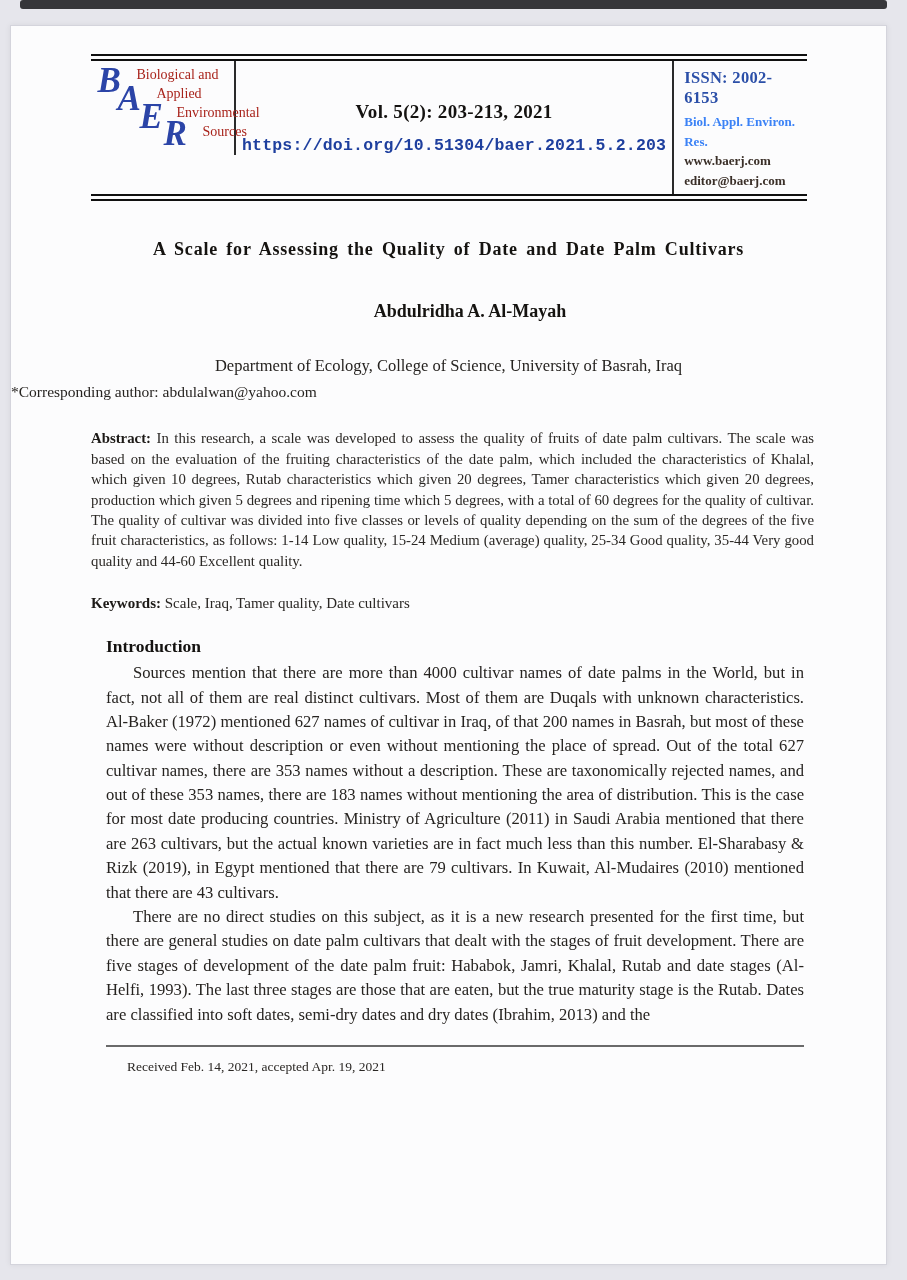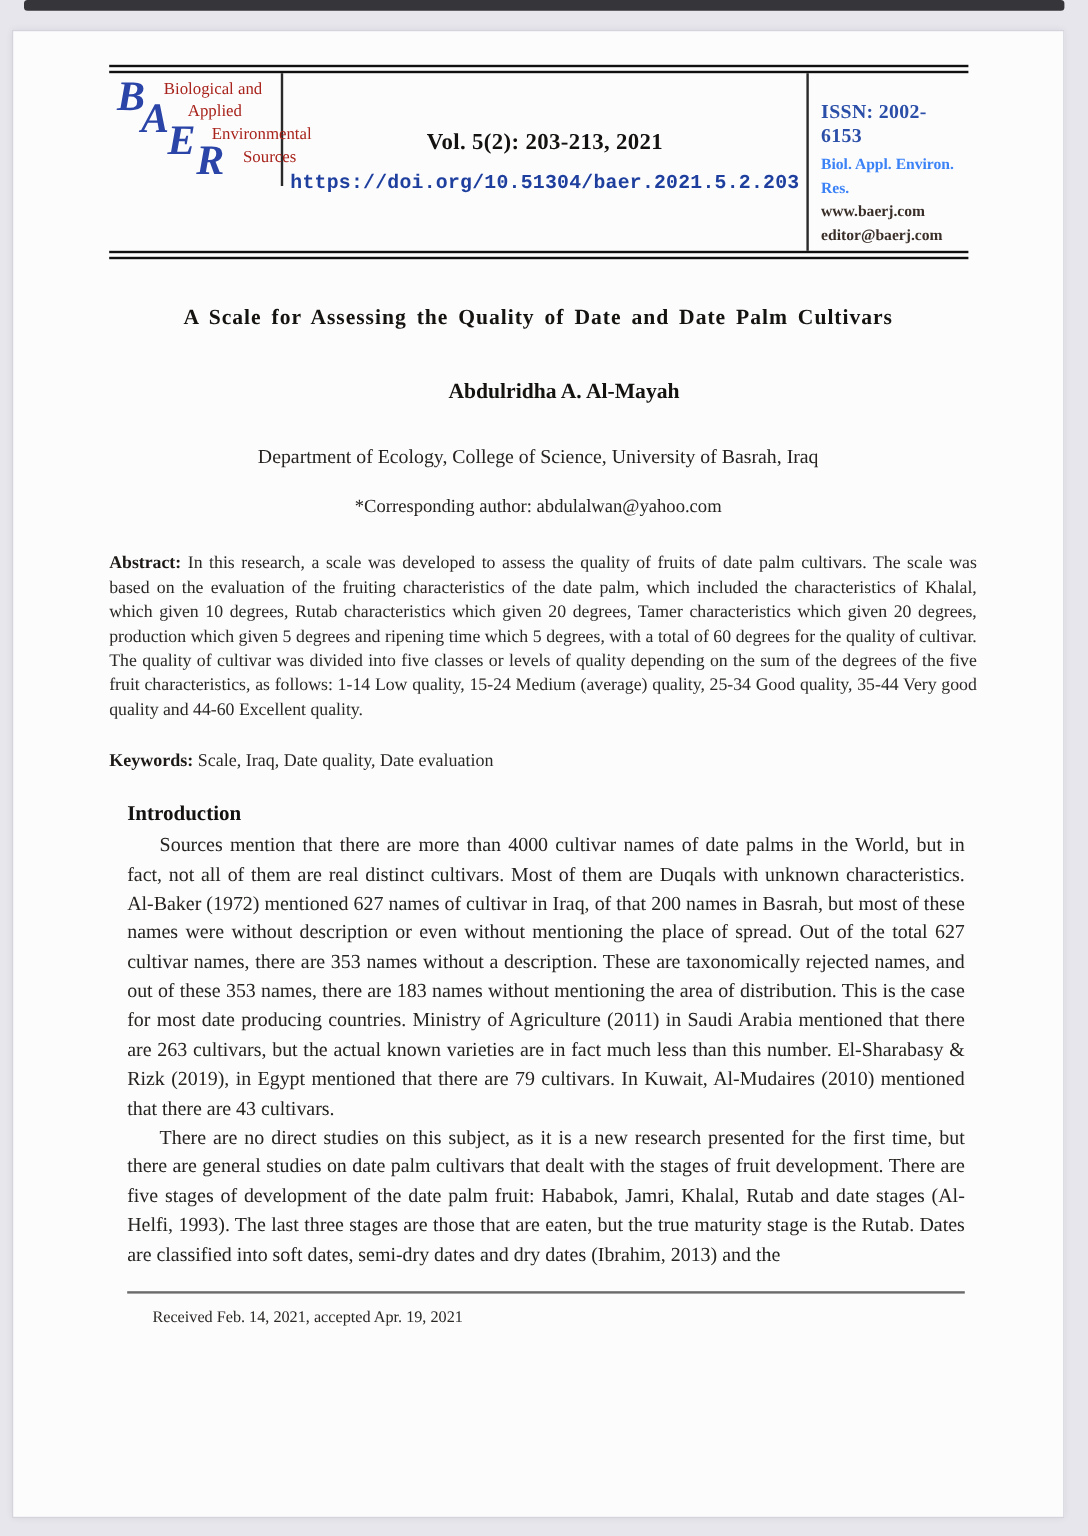--- a/index.html
+++ b/index.html
@@ -25,21 +25,21 @@
     margin:28px auto 0 auto;width:716px;
     border-top:7px double #101010;
     border-bottom:7px double #101010;
     box-sizing:border-box;
     display:flex;align-items:stretch;
     background:#fcfcfd;
   }
   .jh-col{box-sizing:border-box;}
   .jh-logo{width:192px;border-right:2px solid #2a2a2a;position:relative;height:94px;}
   .jh-center{flex:1;border-right:2px solid #2a2a2a;display:flex;flex-direction:column;justify-content:center;align-items:center;gap:13px;padding:8px 6px;}
-  .jh-right{width:170px;padding:22px 6px 4px 10px;}
+  .jh-right{width:170px;padding:7px 6px 4px 10px;}
   .logo-letter{
     position:absolute;
     font-family:"Liberation Serif",serif;
     font-weight:bold;font-size:35px;line-height:1;
     font-style:italic;
   }
   .logo-word{
     position:absolute;
     font-weight:normal;font-size:14px;line-height:1;
     font-family:"Liberation Serif",serif;
@@ -50,21 +50,21 @@
   .jr-line{font-weight:bold;font-size:13px;color:#3b82f6;line-height:1.5;}
   a.jr-line{display:block;text-decoration:none;color:#3a2f28;}
   
   .paper-title{
     margin:36px auto 0 auto;max-width:650px;
     text-align:center;font-weight:bold;font-size:18px;line-height:1.35;
     letter-spacing:0.8px;word-spacing:3px;color:#151310;
   }
   .author{margin-top:40px;text-align:center;font-weight:bold;font-size:18px;color:#151310;margin-left:43px;}
   .affiliation{margin-top:34px;text-align:center;font-size:16.5px;}
-  .corresponding{margin-top:23px;text-align:center;font-size:15.5px;}
+  .corresponding{margin-top:7px;font-size:15.5px;}
   .abstract{
     margin:27px 72px 0 80px;
     text-align:justify;font-size:14.8px;line-height:1.38;color:#2a2724;
   }
   .abstract b,.keywords b{color:#1c1916;}
   .keywords{margin:24px 72px 0 80px;font-size:15px;color:#2a2724;}
   
   .main{margin:24px 82px 0 95px;}
   .sec-heading{font-weight:bold;font-size:17.5px;color:#141210;margin:0 0 4px 0;}
   .para{
@@ -112,21 +112,21 @@
   <h1 class="paper-title">A Scale for Assessing the Quality of Date and Date Palm Cultivars</h1>
 
   <div class="author">Abdulridha A. Al-Mayah</div>
 
   <div class="affiliation">Department of Ecology, College of Science, University of Basrah, Iraq</div>
 
   <div class="corresponding">*Corresponding author: abdulalwan@yahoo.com</div>
 
   <p class="abstract"><b>Abstract:</b><span> In this research, a scale was developed to assess the quality of fruits of date palm cultivars. The scale was based on the evaluation of the fruiting characteristics of the date palm, which included the characteristics of Khalal, which given 10 degrees, Rutab characteristics which given 20 degrees, Tamer characteristics which given 20 degrees, production which given 5 degrees and ripening time which 5 degrees, with a total of 60 degrees for the quality of cultivar. The quality of cultivar was divided into five classes or levels of quality depending on the sum of the degrees of the five fruit characteristics, as follows: 1-14 Low quality, 15-24 Medium (average) quality, 25-34 Good quality, 35-44 Very good quality and 44-60 Excellent quality.</span></p>
 
-  <p class="keywords"><b>Keywords:</b><span> Scale, Iraq, Date quality, Date evaluation</span></p>
+  <p class="keywords"><b>Keywords:</b><span> Scale, Iraq, Tamer quality, Date cultivars</span></p>
 
   <div class="main">
     <h2 class="sec-heading">Introduction</h2>
     <p class="para">Sources mention that there are more than 4000 cultivar names of date palms in the World, but in fact, not all of them are real distinct cultivars. Most of them are Duqals with unknown characteristics. Al-Baker (1972) mentioned 627 names of cultivar in Iraq, of that 200 names in Basrah, but most of these names were without description or even without mentioning the place of spread. Out of the total 627 cultivar names, there are 353 names without a description. These are taxonomically rejected names, and out of these 353 names, there are 183 names without mentioning the area of distribution. This is the case for most date producing countries. Ministry of Agriculture (2011) in Saudi Arabia mentioned that there are 263 cultivars, but the actual known varieties are in fact much less than this number. El-Sharabasy &amp; Rizk (2019), in Egypt mentioned that there are 79 cultivars. In Kuwait, Al-Mudaires (2010) mentioned that there are 43 cultivars.</p>
     <p class="para">There are no direct studies on this subject, as it is a new research presented for the first time, but there are general studies on date palm cultivars that dealt with the stages of fruit development. There are five stages of development of the date palm fruit: Hababok, Jamri, Khalal, Rutab and date stages (Al-Helfi, 1993). The last three stages are those that are eaten, but the true maturity stage is the Rutab. Dates are classified into soft dates, semi-dry dates and dry dates (Ibrahim, 2013) and the</p>
   </div>
 
   <div class="footer-rule"></div>
   <div class="received">Received Feb. 14, 2021, accepted Apr. 19, 2021</div>
 

